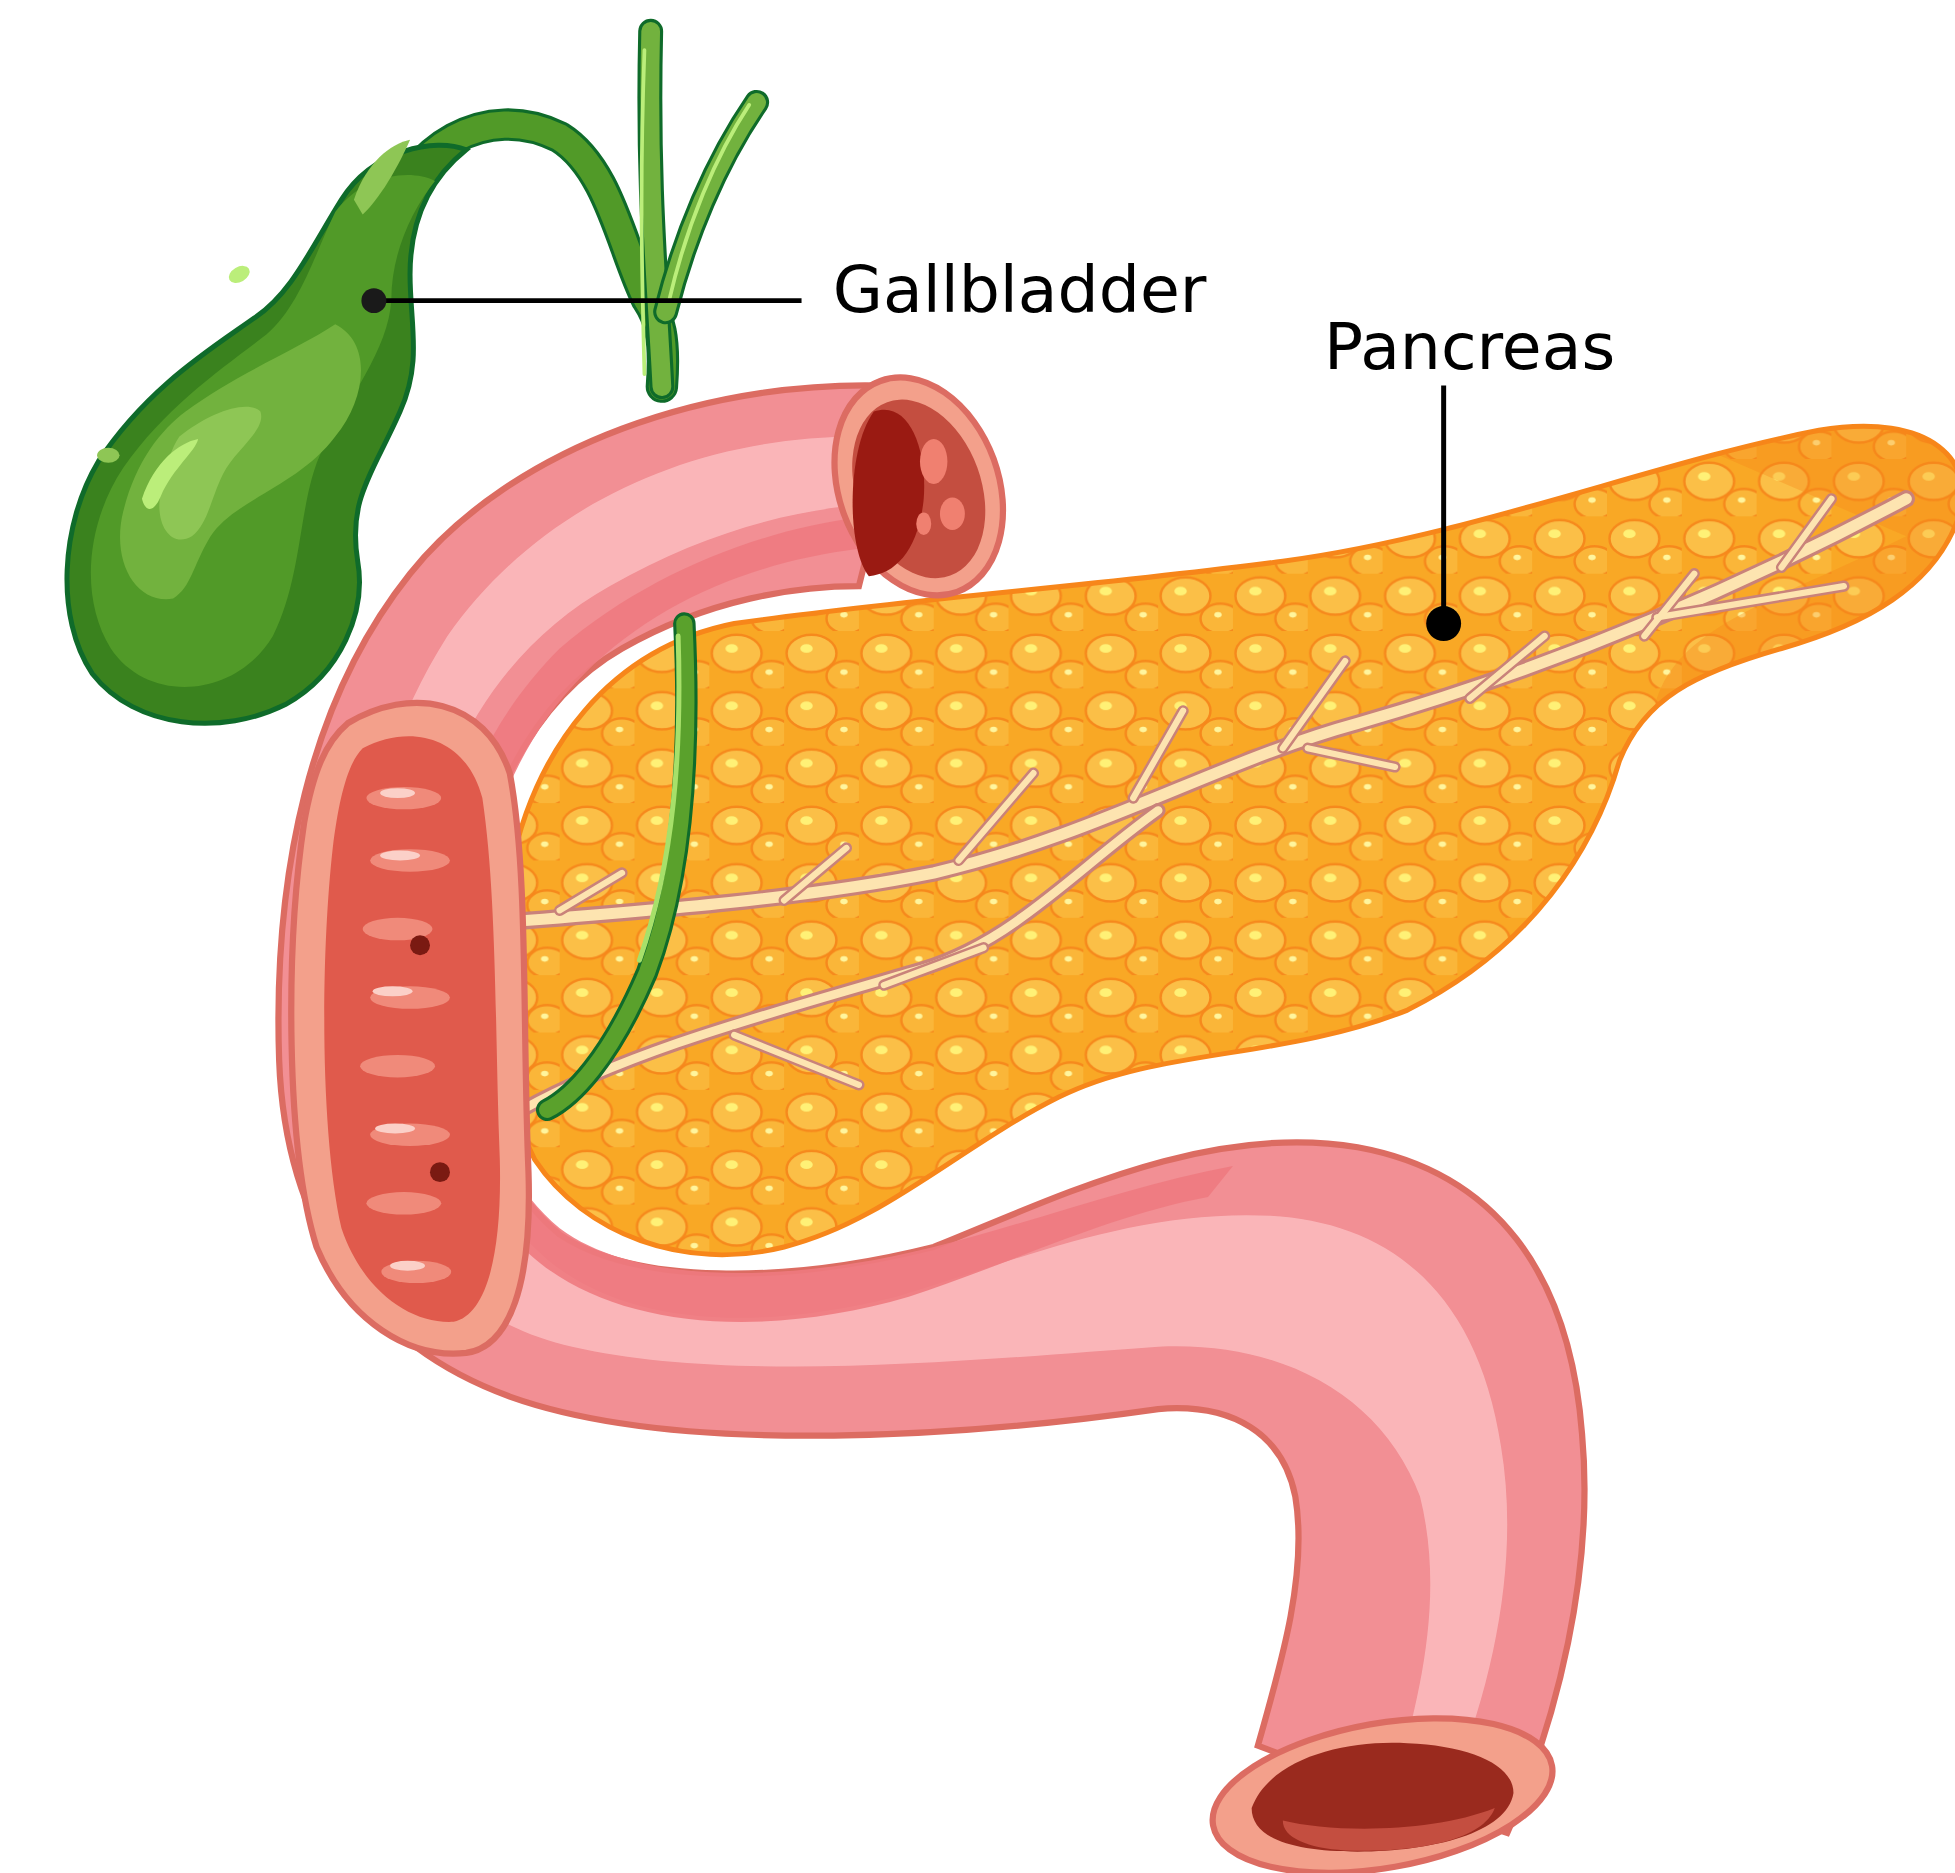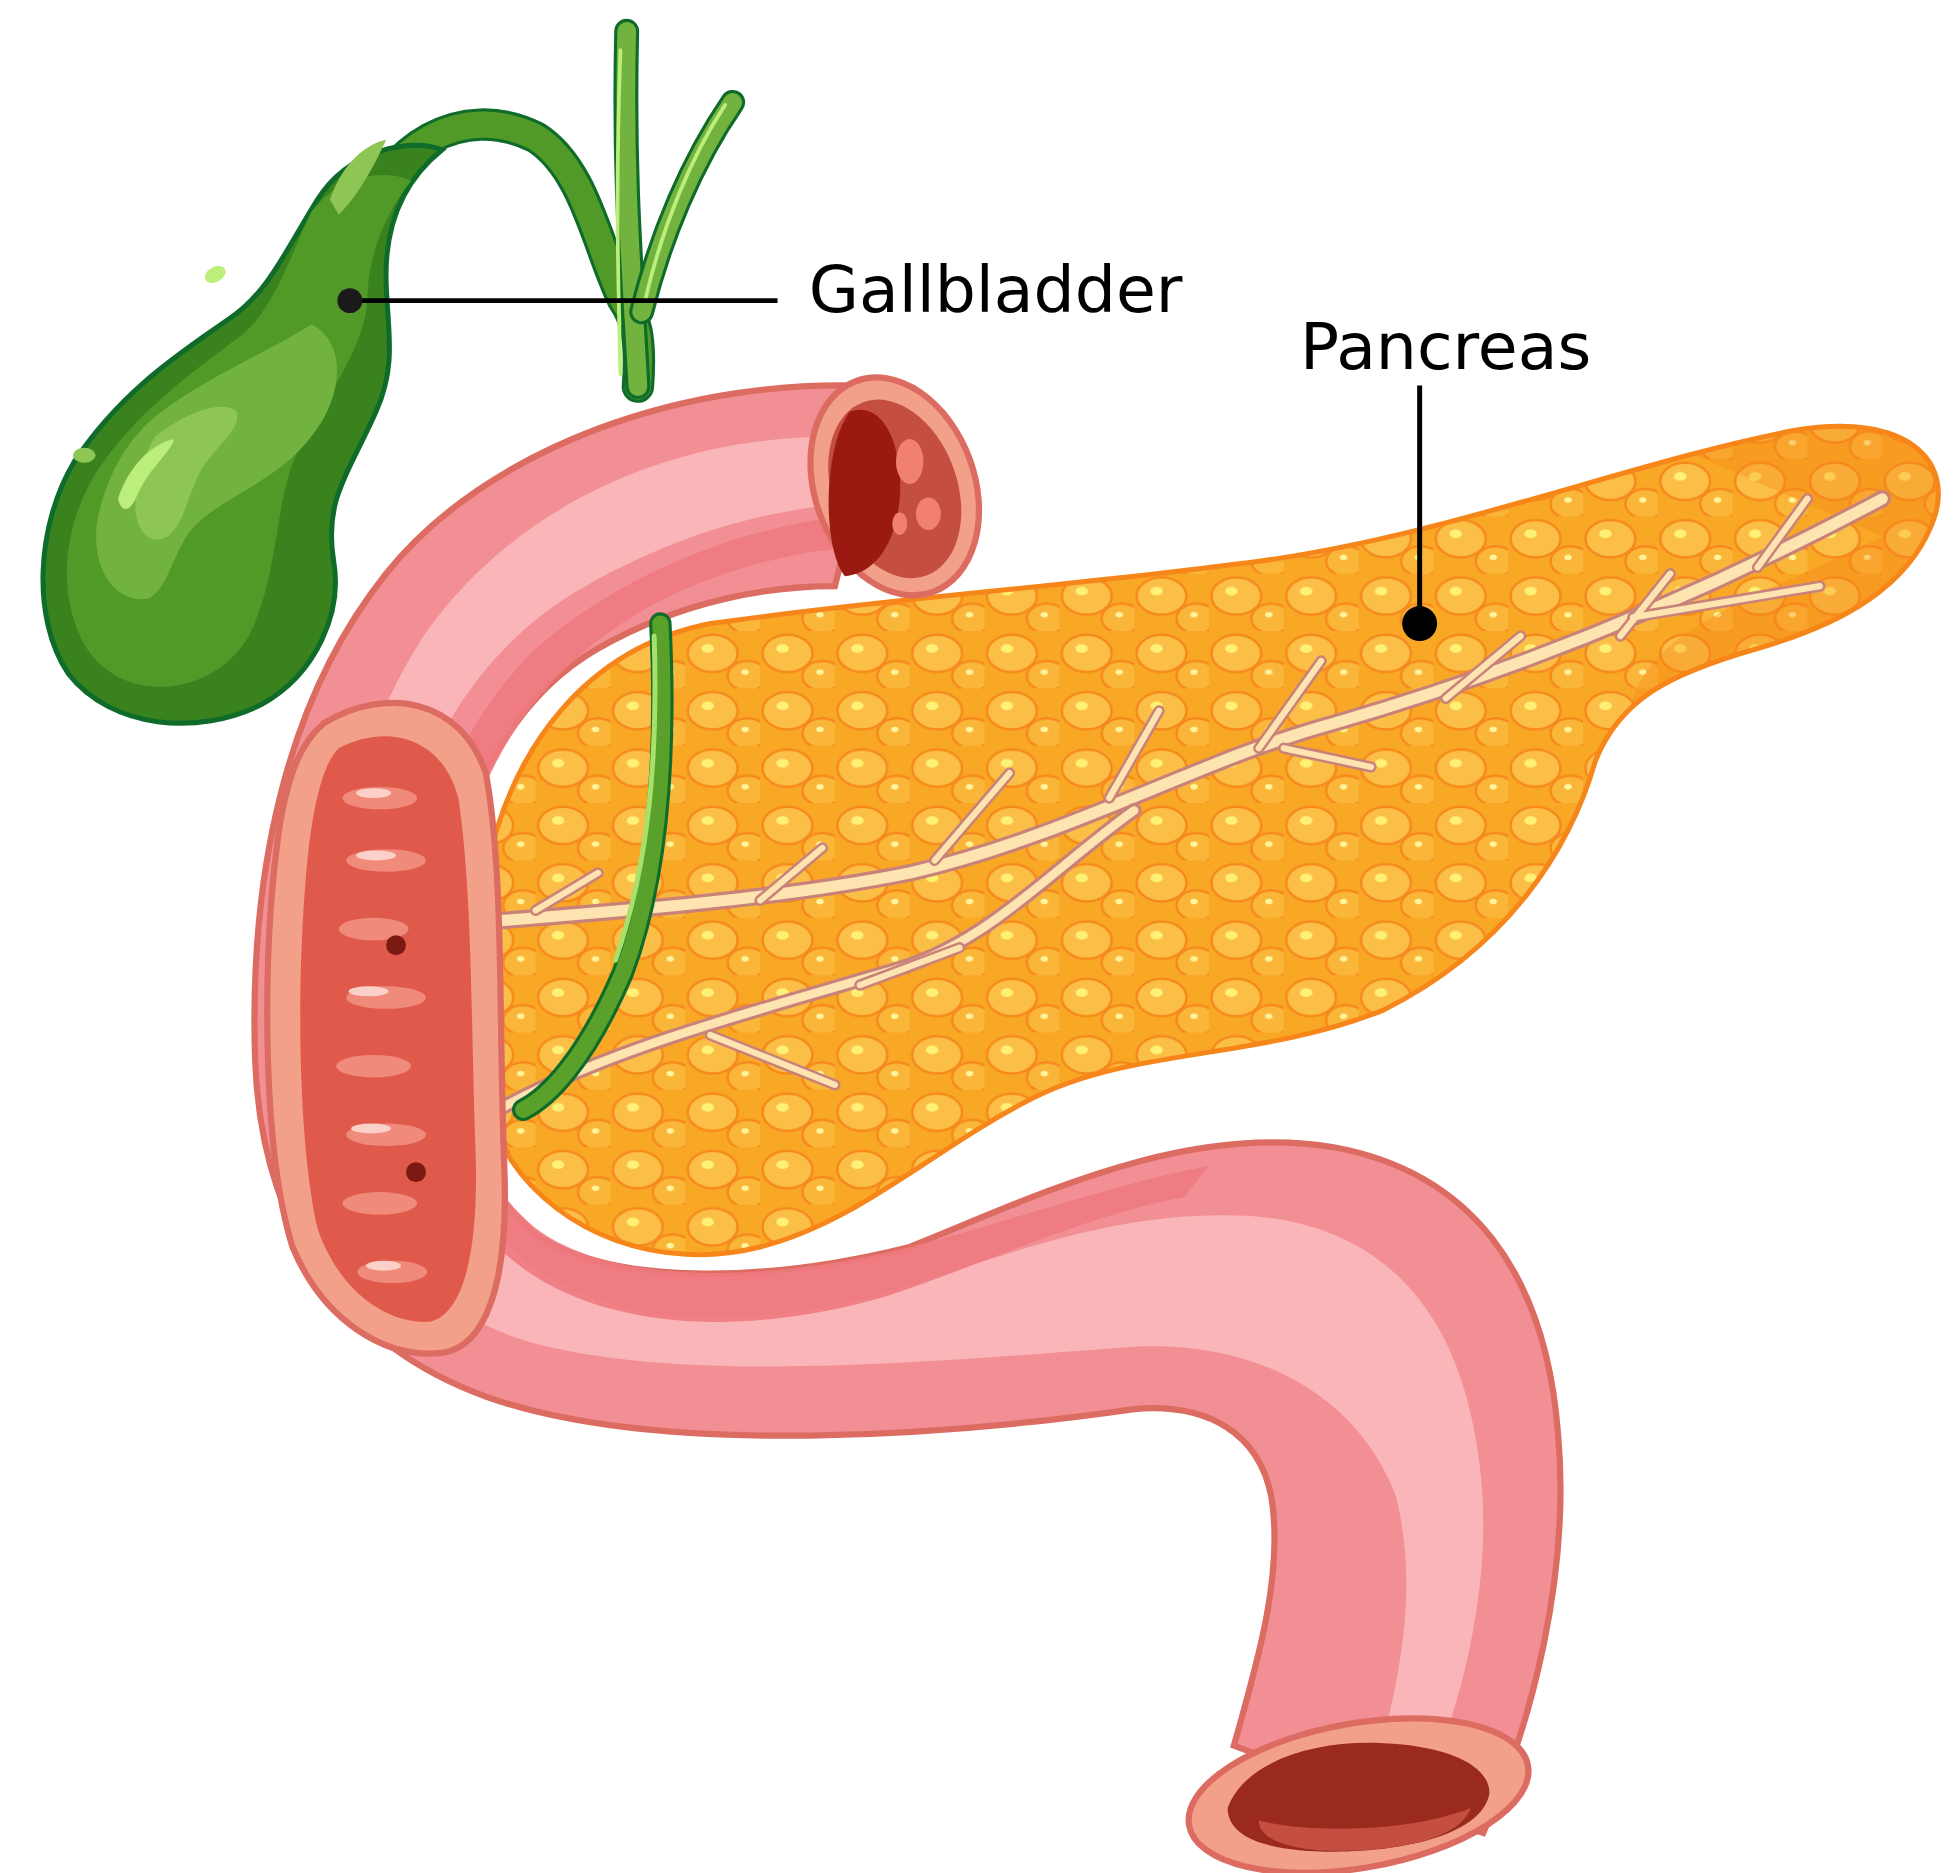--- a/index.html
+++ b/index.html
@@ -1,17 +1,17 @@
 <!DOCTYPE html>
 <html style="font-size:6.3px"><head>
 <meta charset="utf-8">
 <style>
   html,body{margin:0;padding:0;background:#ffffff;}
   body{width:1955px;height:1873px;overflow:hidden;position:relative;}
-  #stage{position:absolute;left:12px;top:0;width:1658px;height:1873px;}
+  #stage{position:absolute;left:0;top:0;width:1658px;height:1873px;padding-left:36px;}
   svg{display:block;width:1955px;height:1873px;}
   .label{font-family:"DejaVu Sans","Liberation Sans",sans-serif;fill:#000;}
 </style>
 </head>
 <body>
 
 <div id="stage">
 <svg viewBox="0 0 1568 1502" xmlns="http://www.w3.org/2000/svg">
   <defs>
     <pattern id="cells" x="0" y="0" width="60" height="46" patternUnits="userSpaceOnUse">

